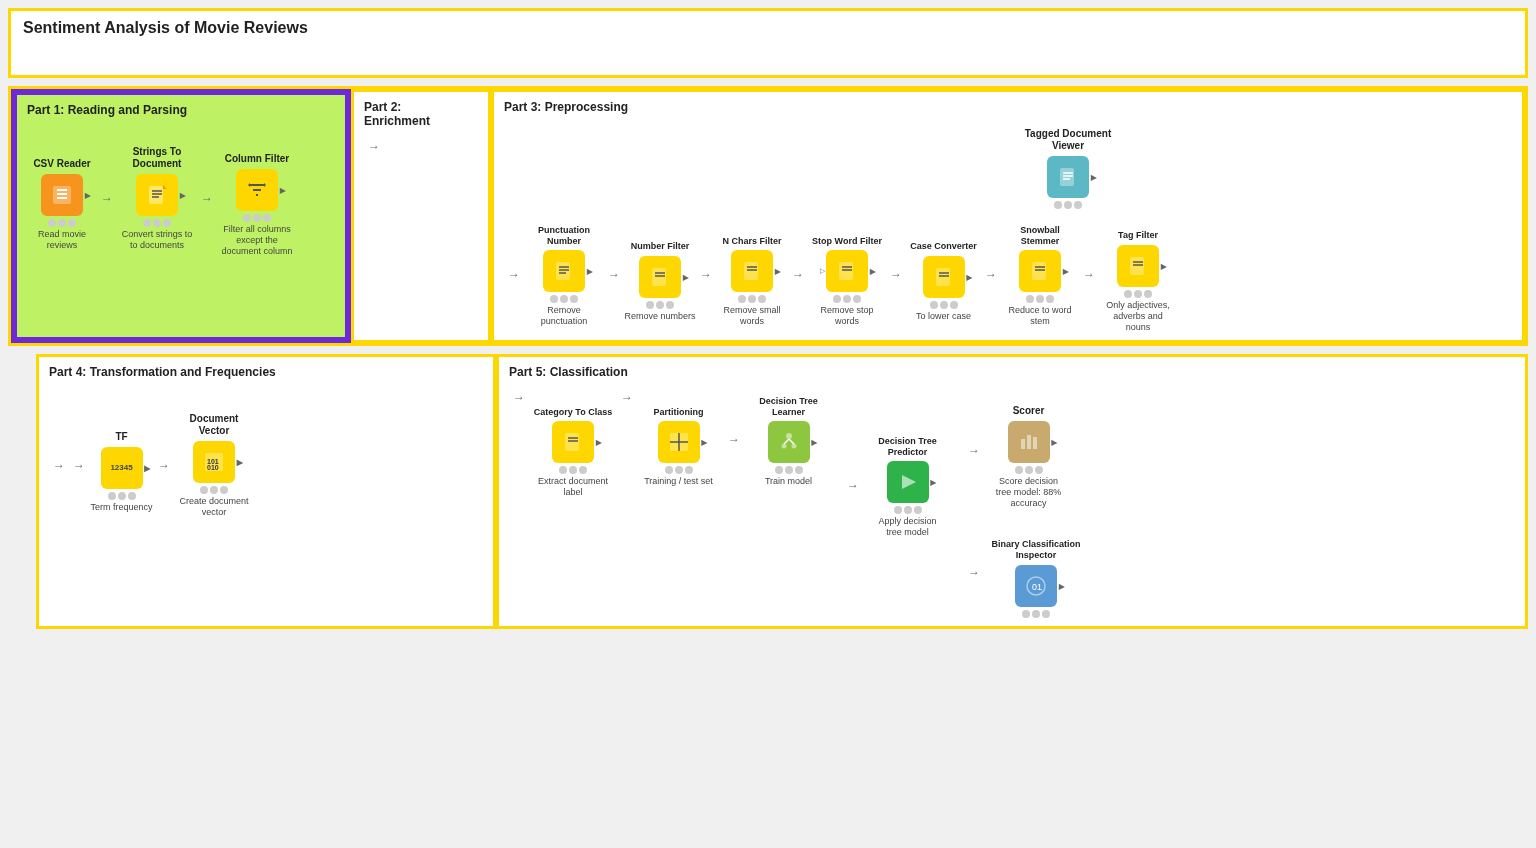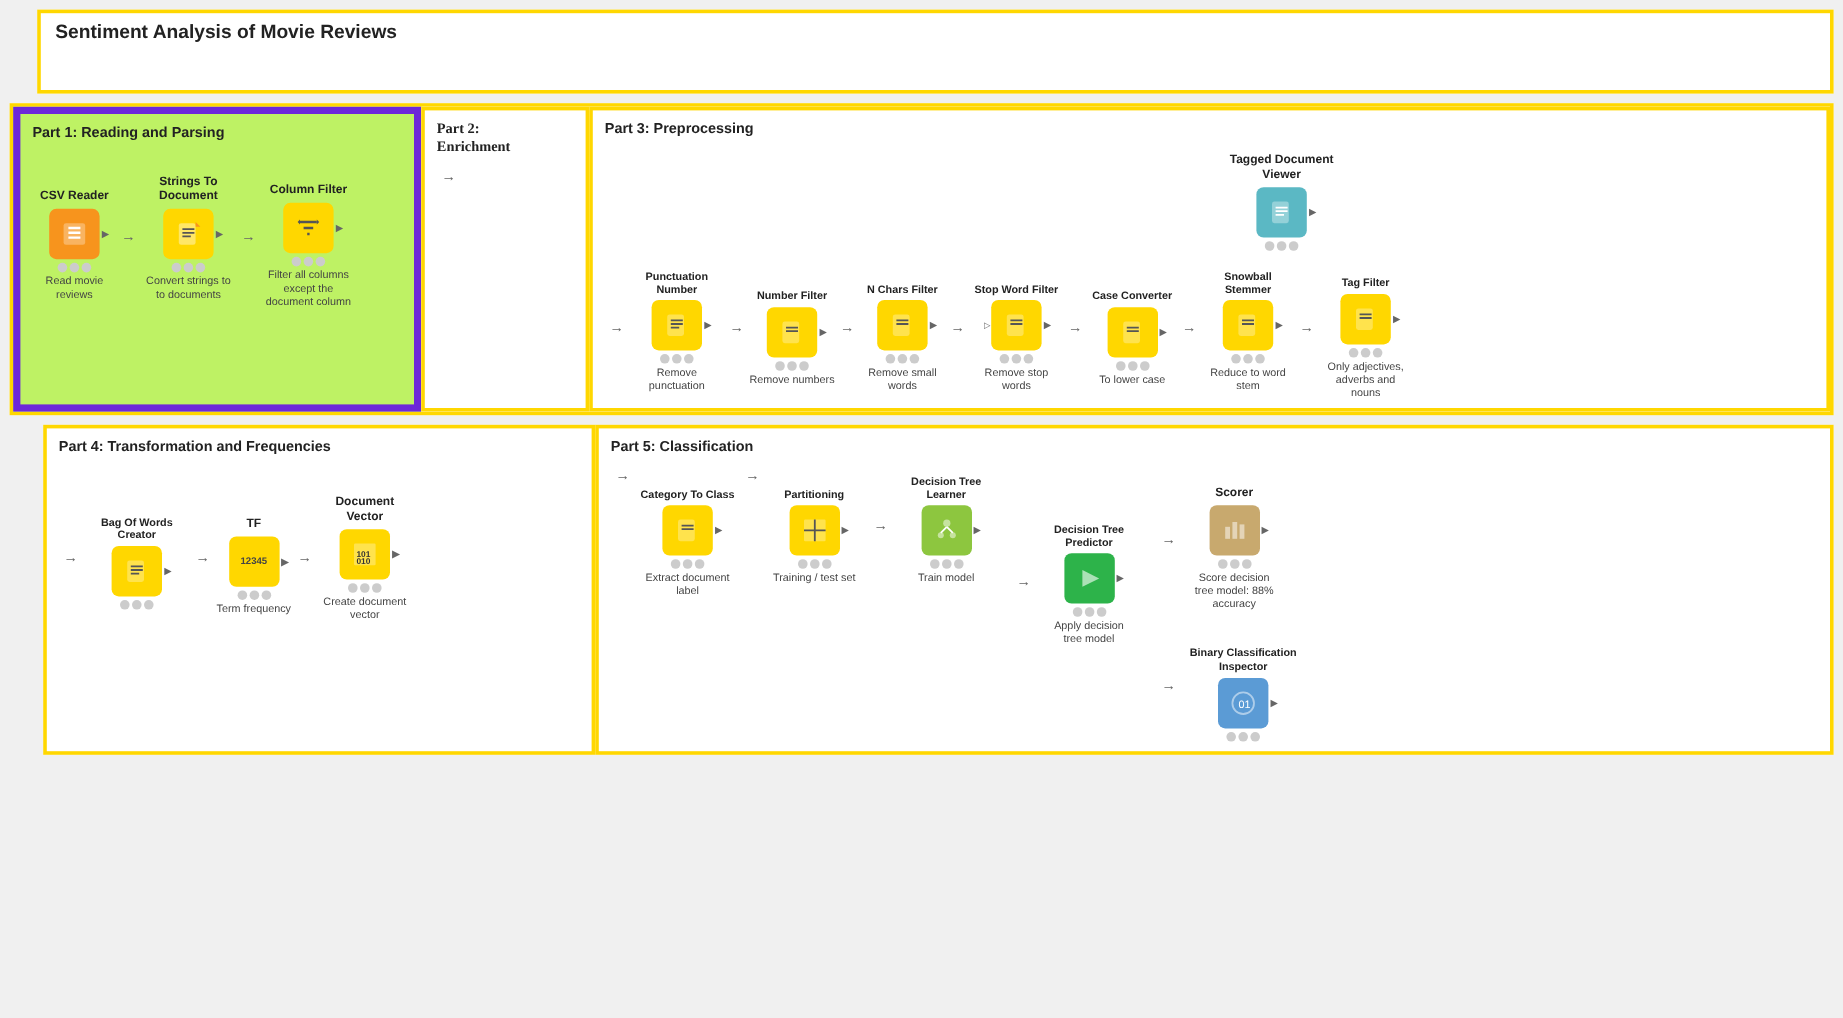--- a/index.html
+++ b/index.html
@@ -18,21 +18,20 @@
       flex-direction: column;
       gap: 8px;
     }
 
     
     .title-box {
       border: 3px solid #FFD700;
       background: white;
       padding: 8px 12px;
       min-height: 70px;
-      margin-left: 23px;
     }
     .title-box h1 {
       font-size: 16px;
       font-weight: bold;
       color: #222;
     }
 
     .part-title {
       font-weight: bold;
       font-size: 12px;
@@ -179,21 +178,21 @@
           <div class="node-dots">
               <div class="dot"></div>
               <div class="dot"></div>
               <div class="dot"></div>
             </div>
           <div class="node-sublabel">Filter all columns except the document column</div>
         </div>
       </div>
     </div>
 
-    <div style="border:3px solid #FFD700; padding:8px 10px; width:140px; background:white;font-family:Liberation Serif, serif;">
+    <div style="border:3px solid #FFD700; padding:8px 10px; width:140px; background:white;">
       <div class="part-title">Part 2:<br>Enrichment</div>
       <div style="display:flex; align-items:center; margin-top:10px;">
         <div class="arrow">→</div>
       </div>
     </div>
 
     <div style="border:3px solid #FFD700; padding:8px 10px; flex:1; background:white; position:relative;">
       <div class="part-title">Part 3: Preprocessing</div>
 
       <div style="display:flex; justify-content:center; margin-bottom:4px; position:relative; left:60px;">
@@ -348,36 +347,20 @@
     </div>
   </div>
 
   <div style="display:flex; gap:0;padding-left:28px;">
 
     <div style="border:3px solid #FFD700; padding:8px 10px; width:460px; background:white;">
       <div class="part-title">Part 4: Transformation and Frequencies</div>
       <div style="display:flex; align-items:center; margin-top:30px;">
         <div class="arrow">→</div>
 
-        <div class="node" style="width:90px;">
-          <div class="node-label" style="font-size:9px; height:32px;">Bag Of Words Creator</div>
-          <div class="node-icon yellow">
-            <svg width="22" height="22" viewBox="0 0 22 22">
-                <rect x="3" y="2" width="14" height="18" rx="2" fill="white" opacity="0.3"></rect>
-                <line x1="6" y1="7" x2="16" y2="7" stroke="#555" stroke-width="1.5"></line>
-                <line x1="6" y1="10" x2="16" y2="10" stroke="#555" stroke-width="1.5"></line>
-                <line x1="6" y1="13" x2="13" y2="13" stroke="#555" stroke-width="1.5"></line>
-              </svg>
-          </div>
-          <div class="node-dots">
-              <div class="dot"></div>
-              <div class="dot"></div>
-              <div class="dot"></div>
-            </div>
-        </div>
         <div class="arrow">→</div>
 
         <div class="node" style="width:65px;">
           <div class="node-label">TF</div>
           <div class="node-icon yellow" style="font-size:8px; font-weight:bold; color:#444;">
             12345
           </div>
           <div class="node-dots">
               <div class="dot"></div>
               <div class="dot"></div>

